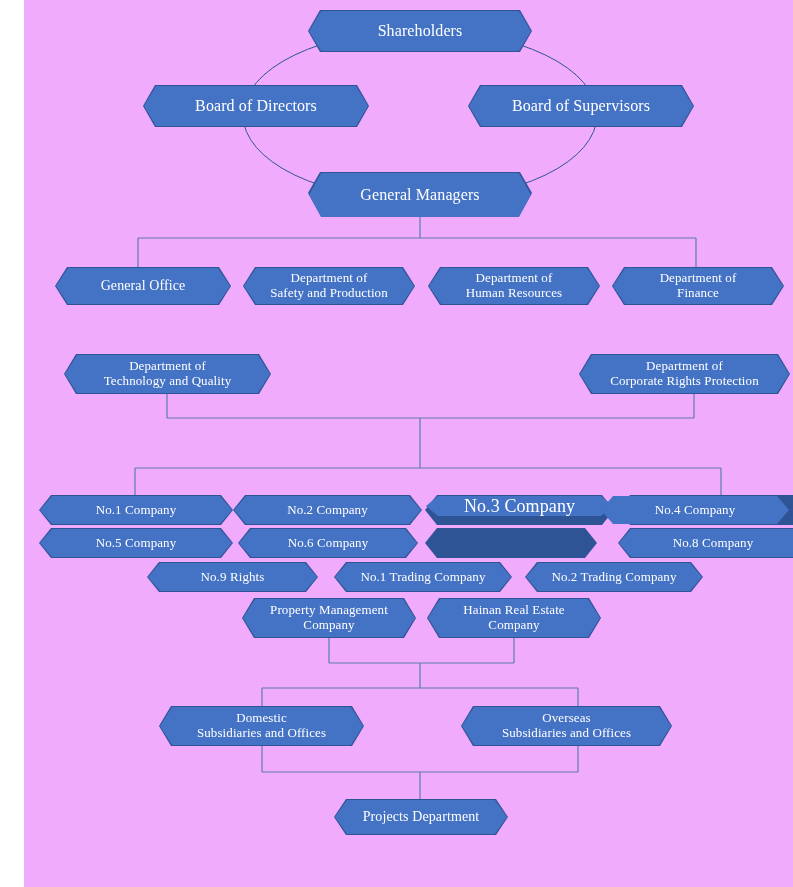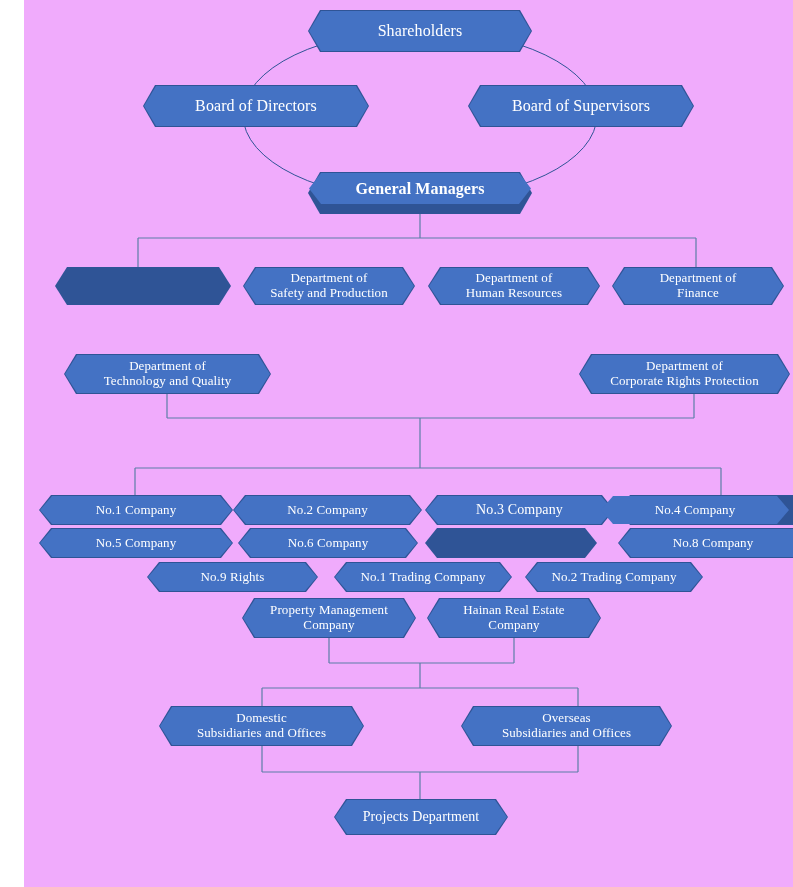--- a/index.html
+++ b/index.html
@@ -106,23 +106,24 @@
   <div class="node-border" style="left:284px; top:10px;  width:224px; height:42px;"></div>
   <div class="node" style="left:285px; top:11px; width:222px; height:40px; font-size:16px;">Shareholders</div>
 
   <div class="node-border" style="left:119px; top:85px; width:226px; height:42px;"></div>
   <div class="node" style="left:120px; top:86px; width:224px; height:40px; font-size:16px;">Board of Directors</div>
 
   <div class="node-border" style="left:444px; top:85px; width:226px; height:42px;"></div>
   <div class="node" style="left:445px; top:86px; width:224px; height:40px; font-size:16px;">Board of Supervisors</div>
 
   <div class="node-border" style="left:284px; top:172px; width:224px; height:42px;"></div>
-  <div class="node" style="left:285px; top:173px; width:222px; height:31px; font-size:16px;font-weight:bold;">General Managers</div>
+  <div class="node" style="left:285px; top:173px; width:222px; height:44px; font-size:16px;">General Managers</div>
 
   <div class="node-border" style="left:31px; top:267px; width:176px; height:38px;"></div>
+  <div class="node" style="left:32px; top:268px; width:174px; height:36px; font-size:14px;">General Office</div>
 
   <div class="node-border" style="left:219px; top:267px; width:172px; height:38px;"></div>
   <div class="node" style="left:220px; top:268px; width:170px; height:36px; font-size:13px;">Department of
 Safety and Production</div>
 
   <div class="node-border" style="left:404px; top:267px; width:172px; height:38px;"></div>
   <div class="node" style="left:405px; top:268px; width:170px; height:36px; font-size:13px;">Department of
 Human Resources</div>
 
   <div class="node-border" style="left:588px; top:267px; width:172px; height:38px;"></div>
@@ -137,21 +138,21 @@
   <div class="node" style="left:556px; top:355px; width:209px; height:38px; font-size:13px;">Department of
 Corporate Rights Protection</div>
 
   <div class="node-border" style="left:15px; top:495px; width:194px; height:30px;"></div>
   <div class="node" style="left:16px; top:496px; width:192px; height:28px; font-size:13px;">No.1 Company</div>
 
   <div class="node-border" style="left:209px; top:495px; width:189px; height:30px;"></div>
   <div class="node" style="left:210px; top:496px; width:187px; height:28px; font-size:13px;">No.2 Company</div>
 
   <div class="node-border" style="left:401px; top:495px; width:189px; height:30px;"></div>
-  <div class="node" style="left:402px; top:496px; width:187px; height:28px; font-size:14px;">No.3 Company</div>
+  <div class="node" style="left:402px; top:496px; width:187px; height:20px; font-size:18px;">No.3 Company</div>
 
   <div class="node-border" style="left:594px; top:495px; width:190px; height:30px;"></div>
   <div class="node" style="left:577px; top:496px; width:188px; height:28px; font-size:13px;">No.4 Company</div>
 
   <div class="node-border" style="left:15px; top:528px; width:194px; height:30px;"></div>
   <div class="node" style="left:16px; top:529px; width:192px; height:28px; font-size:13px;">No.5 Company</div>
 
   <div class="node-border" style="left:214px; top:528px; width:180px; height:30px;"></div>
   <div class="node" style="left:215px; top:529px; width:178px; height:28px; font-size:13px;">No.6 Company</div>
 

